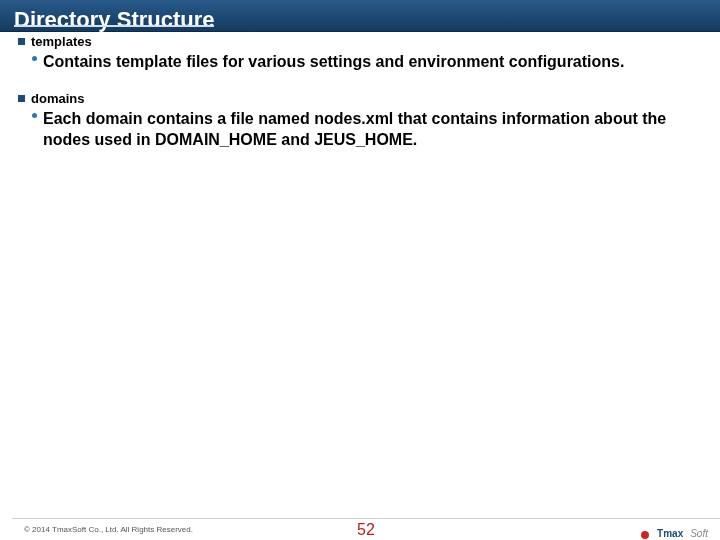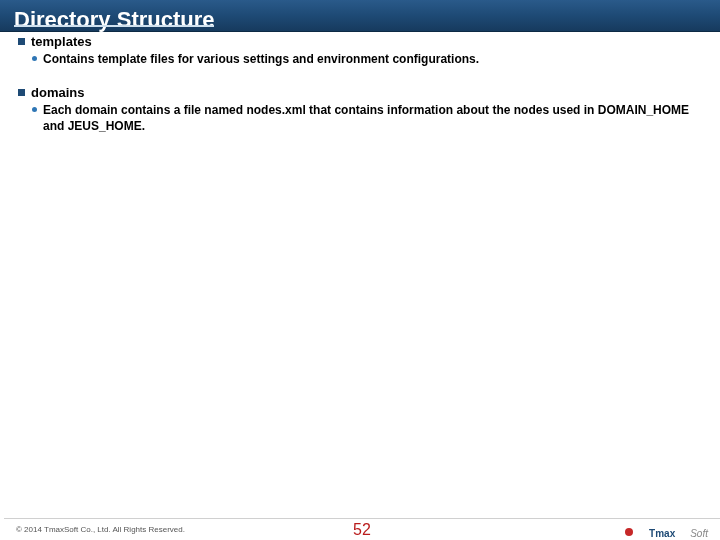--- a/index.html
+++ b/index.html
@@ -64,29 +64,29 @@
   }
   .blue-dot {
     width: 5px;
     height: 5px;
     background: #2f76b5;
     border-radius: 50%;
     margin-top: 5px;
     flex-shrink: 0;
   }
   .sub-text {
-    font-size: 12px;
+    font-size: 16px;
     font-weight: bold;
     color: #000;
     line-height: 1.35;
   }
   .footer {
     position: absolute;
     bottom: 0;
-    left: 4px;
+    left: 12px;
     right: 0;
     height: 22px;
     border-top: 1px solid #d0d0d0;
     display: flex;
     align-items: center;
     padding: 0 12px;
   }
   .copyright {
     font-size: 8px;
     color: #555;
@@ -98,22 +98,22 @@
     font-size: 16px;
     position: absolute;
     left: 50%;
     transform: translateX(-50%);
   }
   .logo {
     font-size: 10px;
     font-weight: bold;
     color: #1e4a75;
     display: flex;
-    align-items: flex-start;
-    gap: 16px;
+    align-items: flex-end;
+    gap: 8px;
     margin-top: 7px;
   }
   .logo-red {
     width: 8px;
     height: 8px;
     background: #c62828;
     border-radius: 50%;
     display: inline-block;
   }
   .logo-text-soft {

